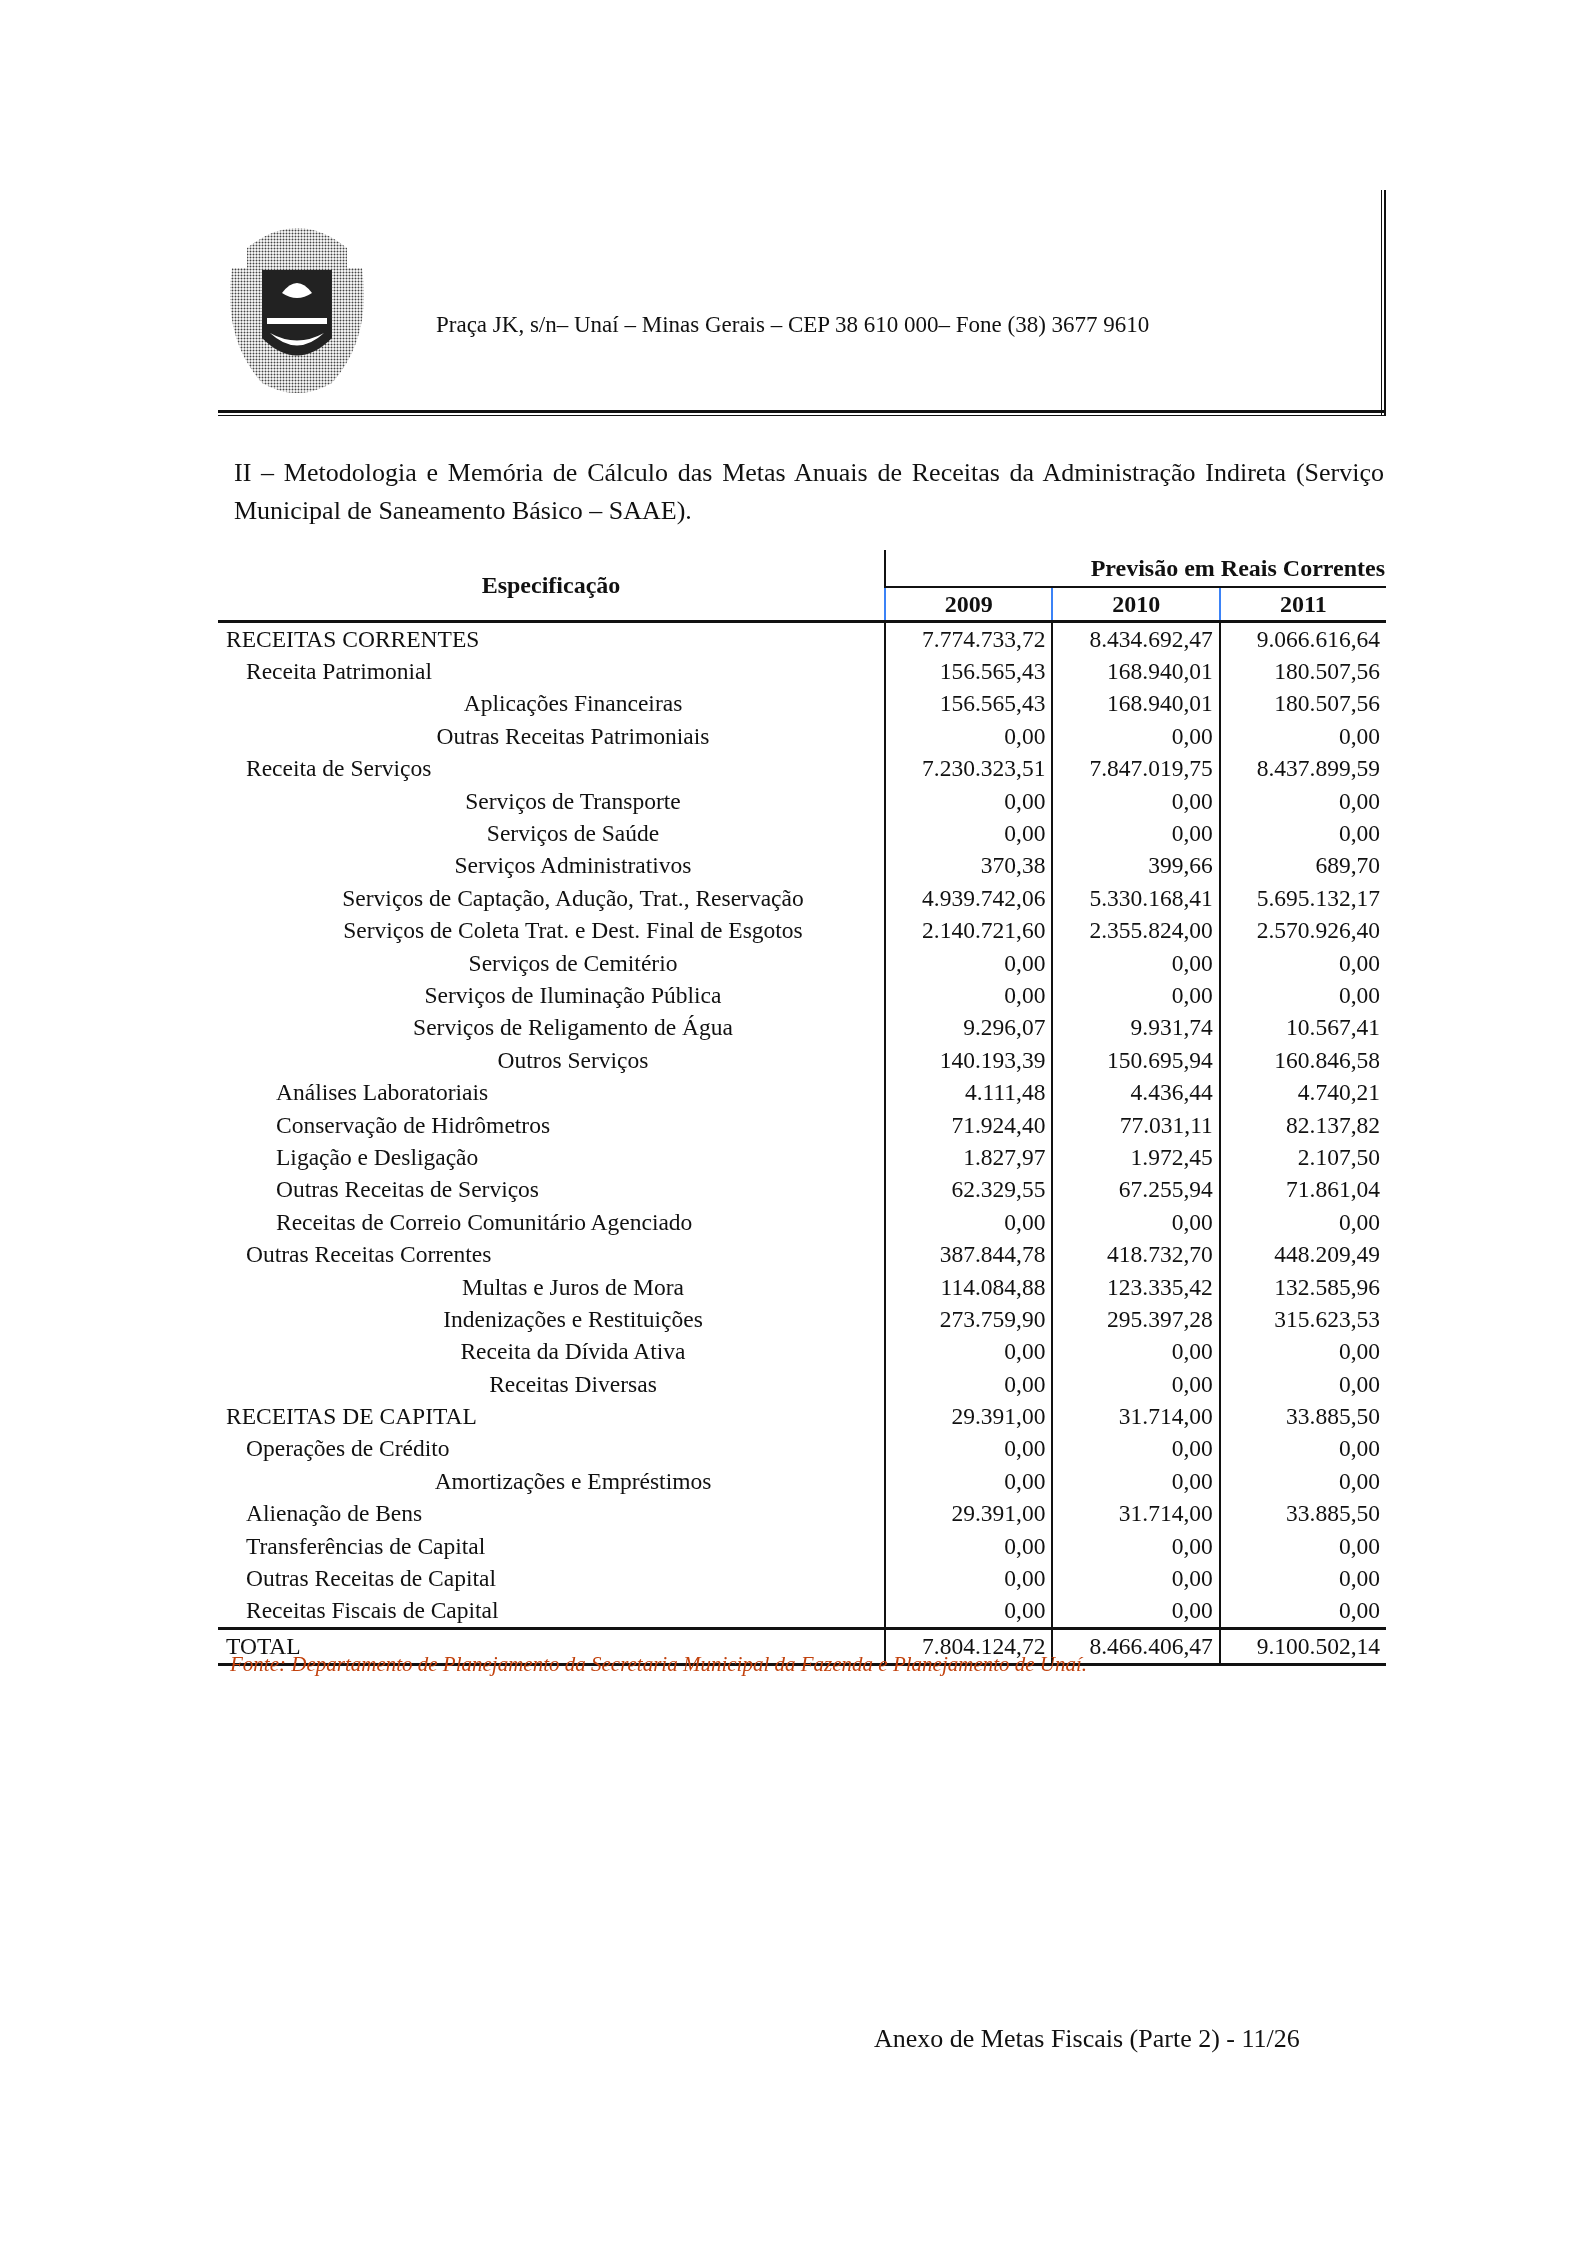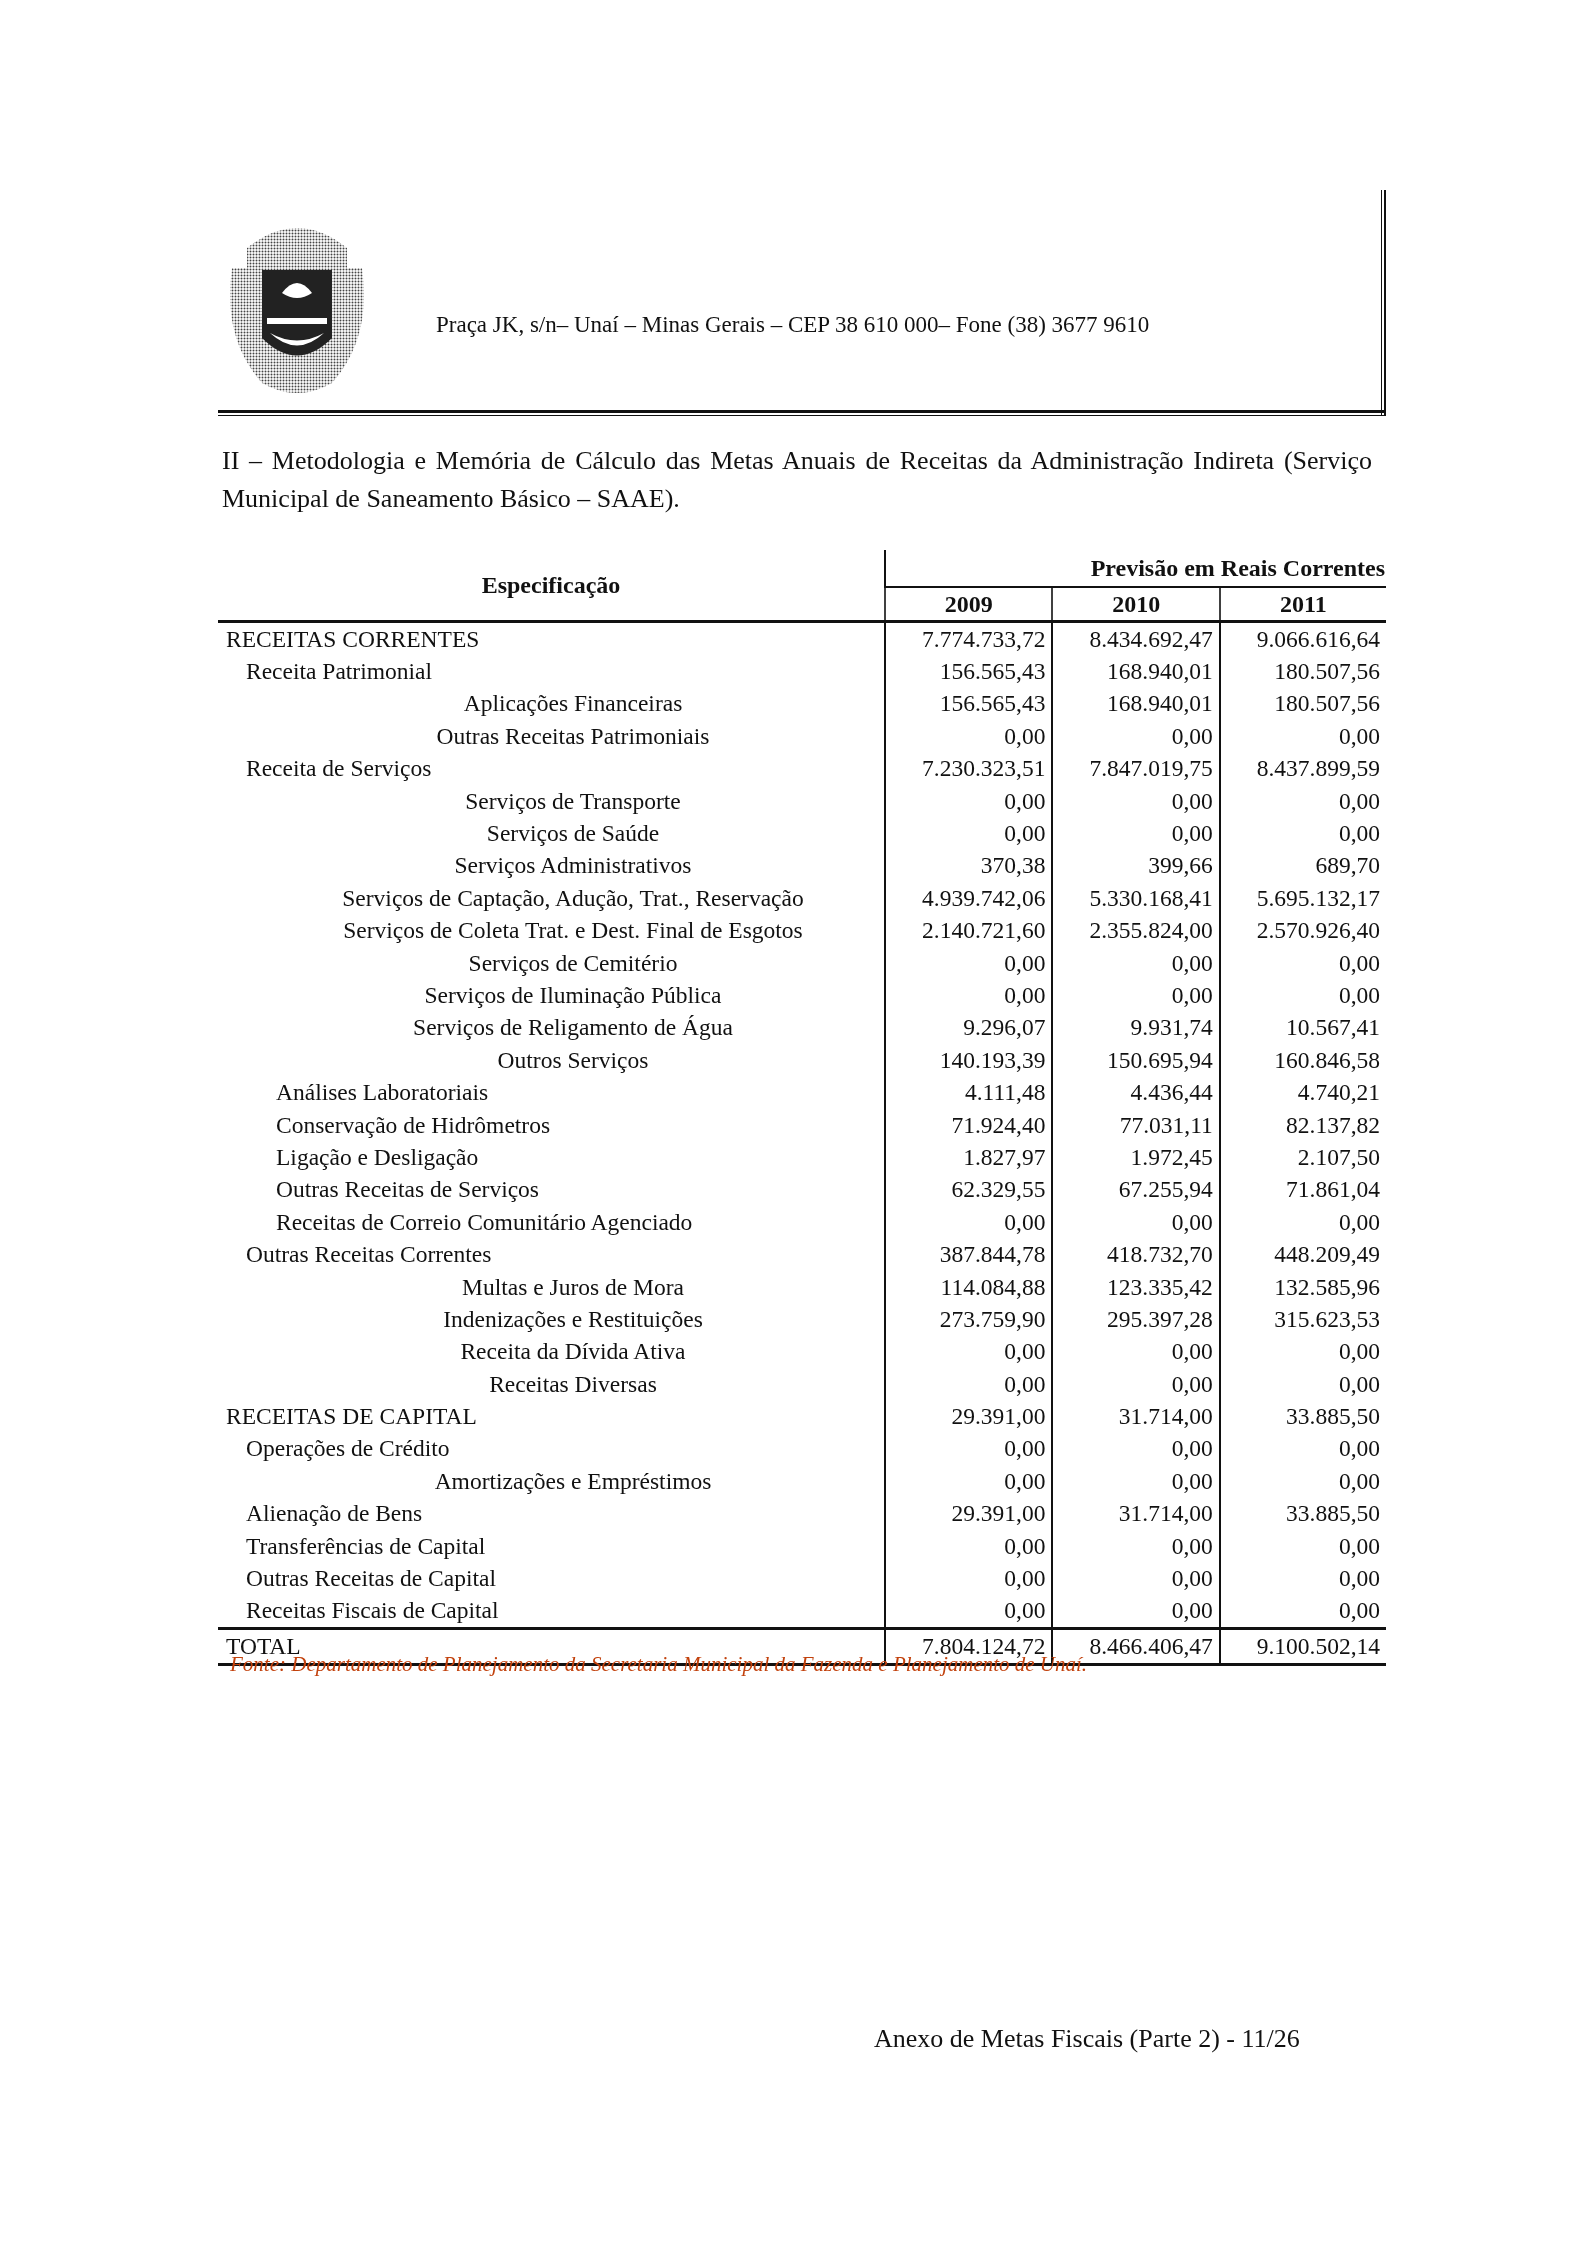--- a/index.html
+++ b/index.html
@@ -22,21 +22,21 @@
   
   .intro { position: absolute; left: 222px; top: 442px; width: 1150px; font-size: 26px;
            line-height: 38px; text-align: justify; text-align-last: left; }
 
   
   .tbl-wrap { position: absolute; left: 218px; top: 550px; width: 1168px; }
   table { width: 100%; border-collapse: collapse; font-size: 23.5px; }
   th { font-weight: bold; font-size: 24px; }
   .hdr-spec { text-align: center; vertical-align: middle; width: 664px; border-bottom: 3px solid #111; }
   .hdr-group { text-align: right; border-left: 2px solid #111; border-bottom: 2px solid #111; height: 34px; }
-  .hdr-year { text-align: center; border-left: 2px solid #404040; border-bottom: 3px solid #111; height: 30px; }
+  .hdr-year { text-align: center; border-left: 2px solid #3b82f6; border-bottom: 3px solid #111; height: 30px; }
   td { height: 32.4px; padding: 0; white-space: nowrap; }
   td.spec { padding-left: 8px; }
   td.num { text-align: right; padding-right: 6px; border-left: 2px solid #111; }
   tr.total td { border-top: 3px solid #111; border-bottom: 3px solid #111; }
   .lvl0 { padding-left: 8px !important; }
   .lvl1 { padding-left: 28px !important; }
   .lvl2 { padding-left: 44px !important; text-align: center; }
   .lvl3 { padding-left: 58px !important; }
 
   .source { position: absolute; left: 230px; top: 1652px; font-style: italic; font-size: 21px; color: #c2410c; }
@@ -58,21 +58,21 @@
     <path d="M25 40 Q75 0 125 40 L125 60 L25 60 Z" fill="url(#dots)"></path>
     <path d="M10 60 Q0 130 40 175 Q75 195 110 175 Q150 130 140 60 Z" fill="url(#dots)"></path>
     <path d="M40 62 L110 62 L110 130 Q75 165 40 130 Z" fill="#222"></path>
     <path d="M60 85 Q75 65 90 85 Q75 95 60 85 Z" fill="#fff"></path>
     <rect x="45" y="110" width="60" height="6" fill="#fff"></rect>
     <path d="M48 125 Q75 150 102 125 Q75 140 48 125 Z" fill="#fff"></path>
   </svg>
   <div class="lh-address">Praça JK, s/n– Unaí – Minas Gerais – CEP 38 610 000– Fone (38) 3677 9610</div>
 </div>
 
-<p class="intro" style="margin:0">II – Metodologia e Memória de Cálculo das Metas Anuais de Receitas da Administração Indireta (Serviço Municipal de Saneamento Básico – SAAE).</p>
+<p class="intro" style="margin:12px">II – Metodologia e Memória de Cálculo das Metas Anuais de Receitas da Administração Indireta (Serviço Municipal de Saneamento Básico – SAAE).</p>
 
 <div class="tbl-wrap">
   <table>
     <thead>
       <tr>
         <th class="hdr-spec" rowspan="2">Especificação</th>
         <th class="hdr-group" colspan="3">Previsão em Reais Correntes</th>
       </tr>
       <tr>
         <th class="hdr-year">2009</th>

